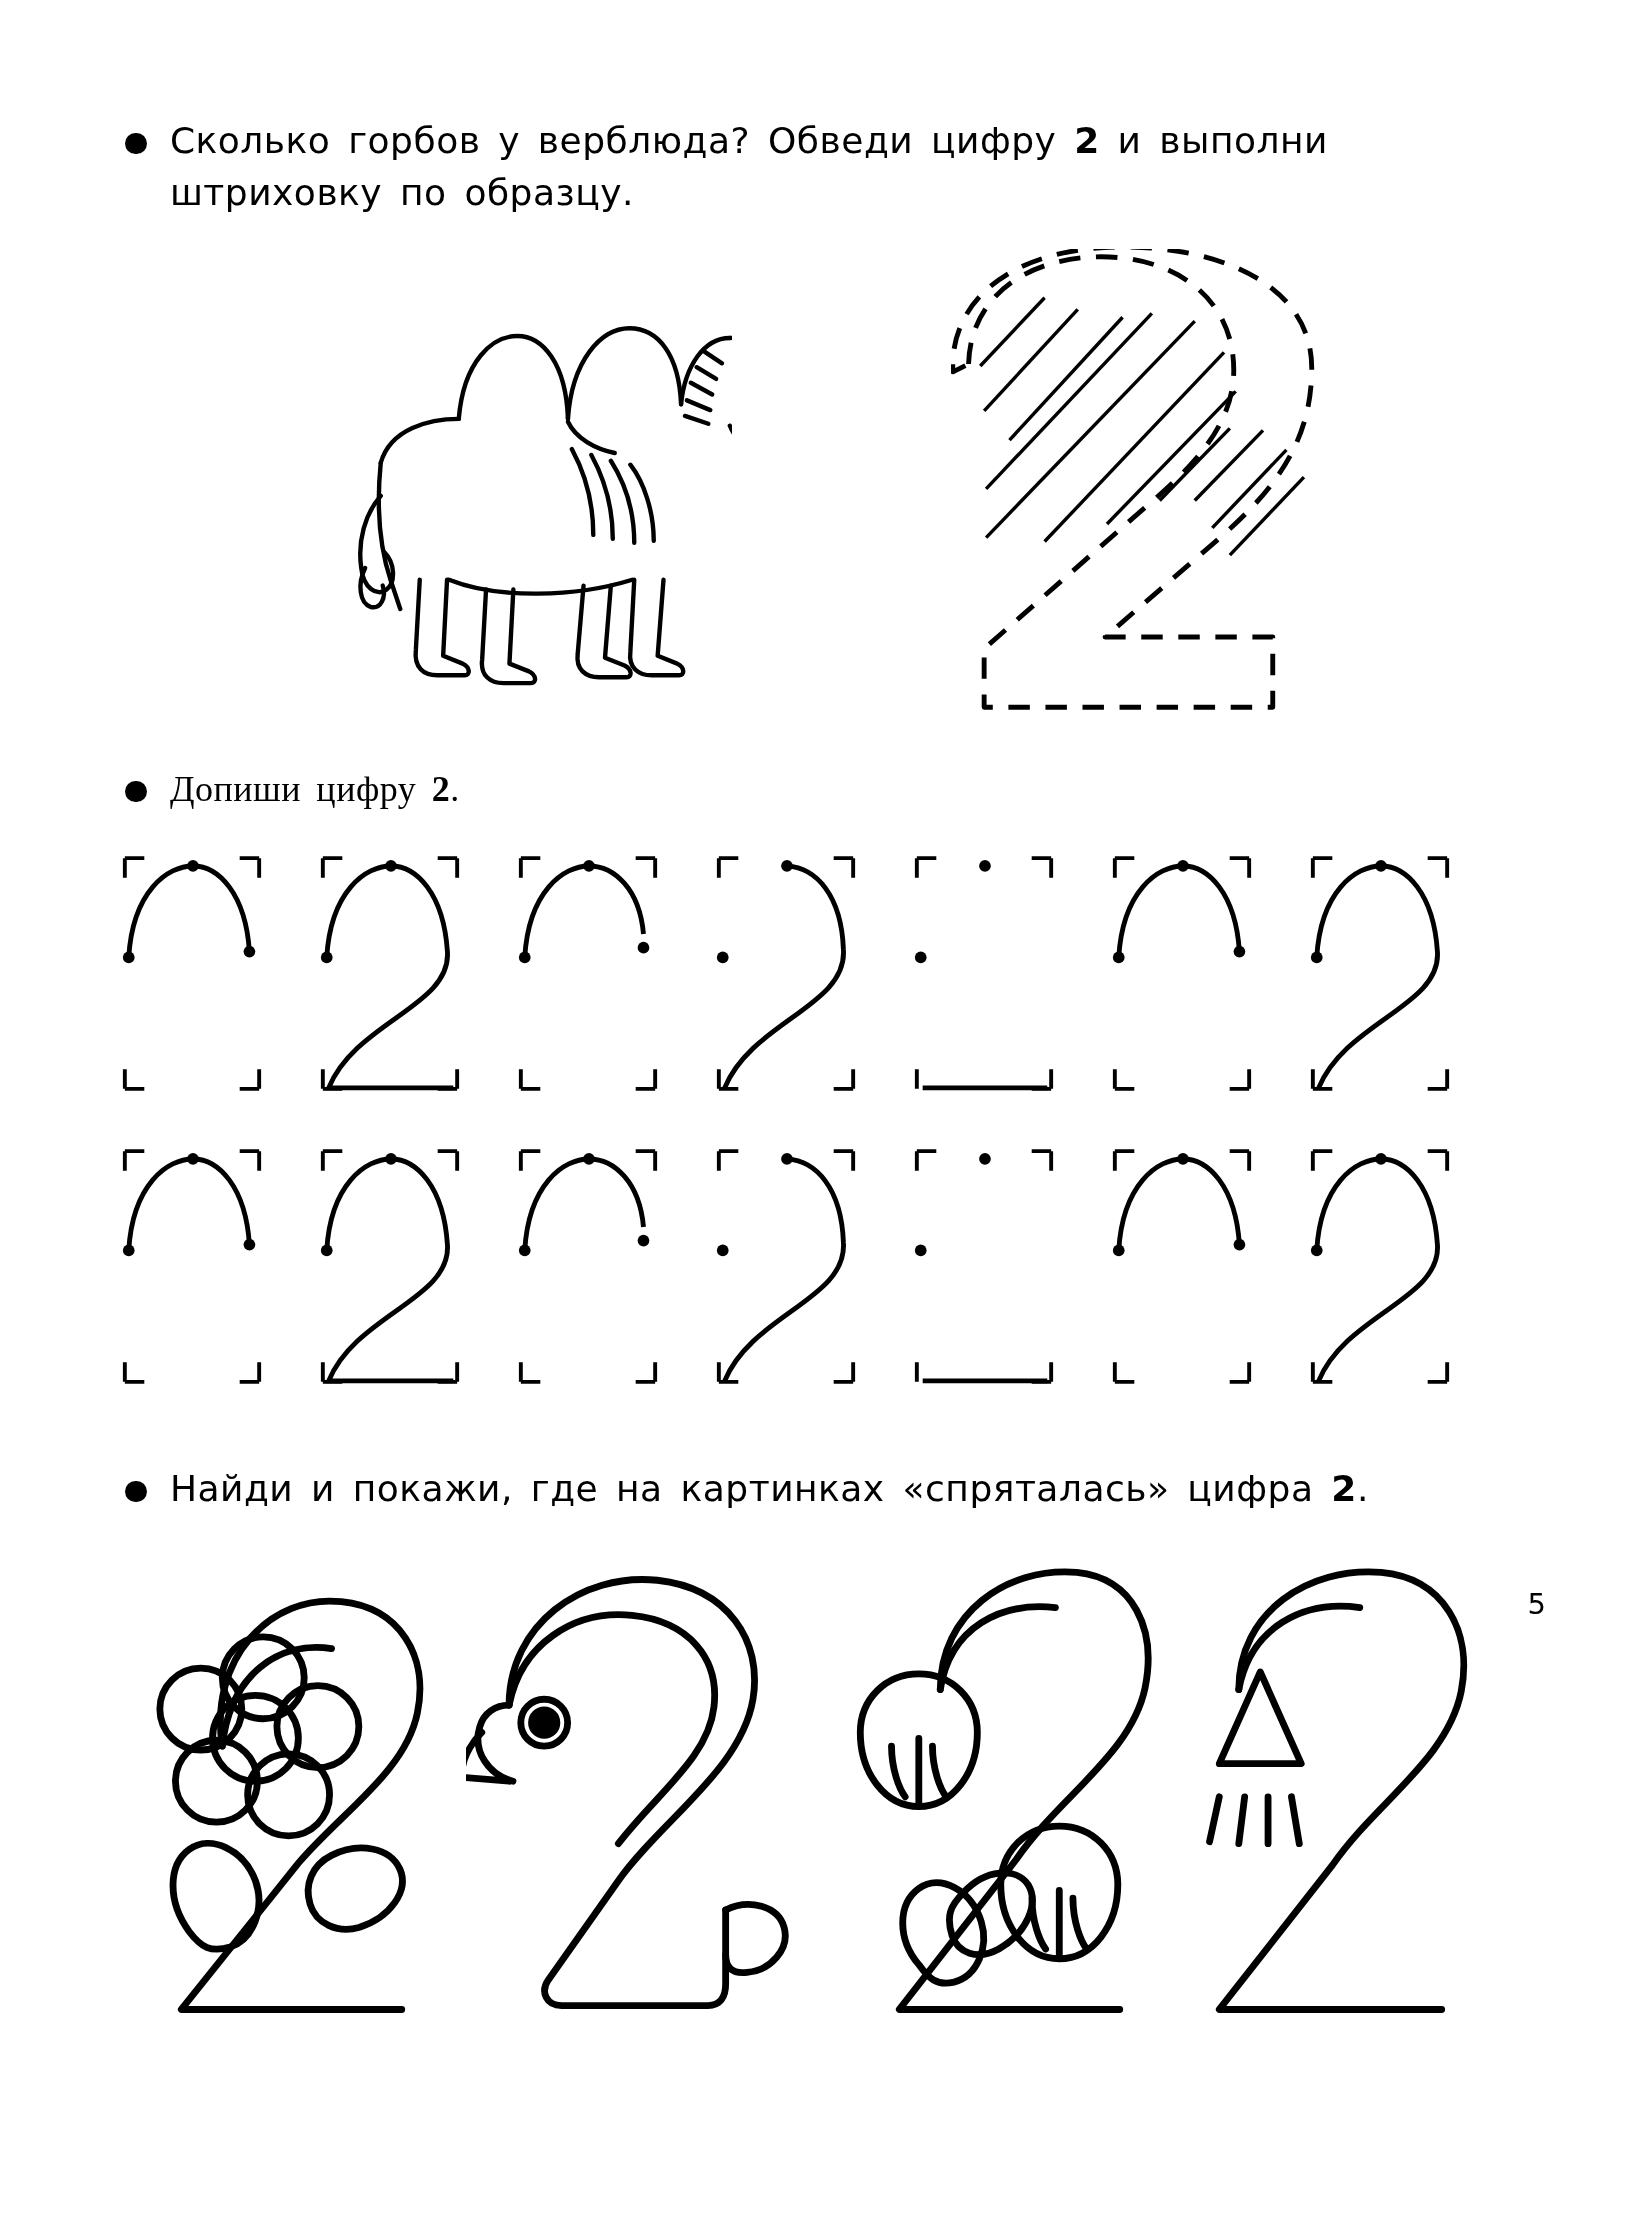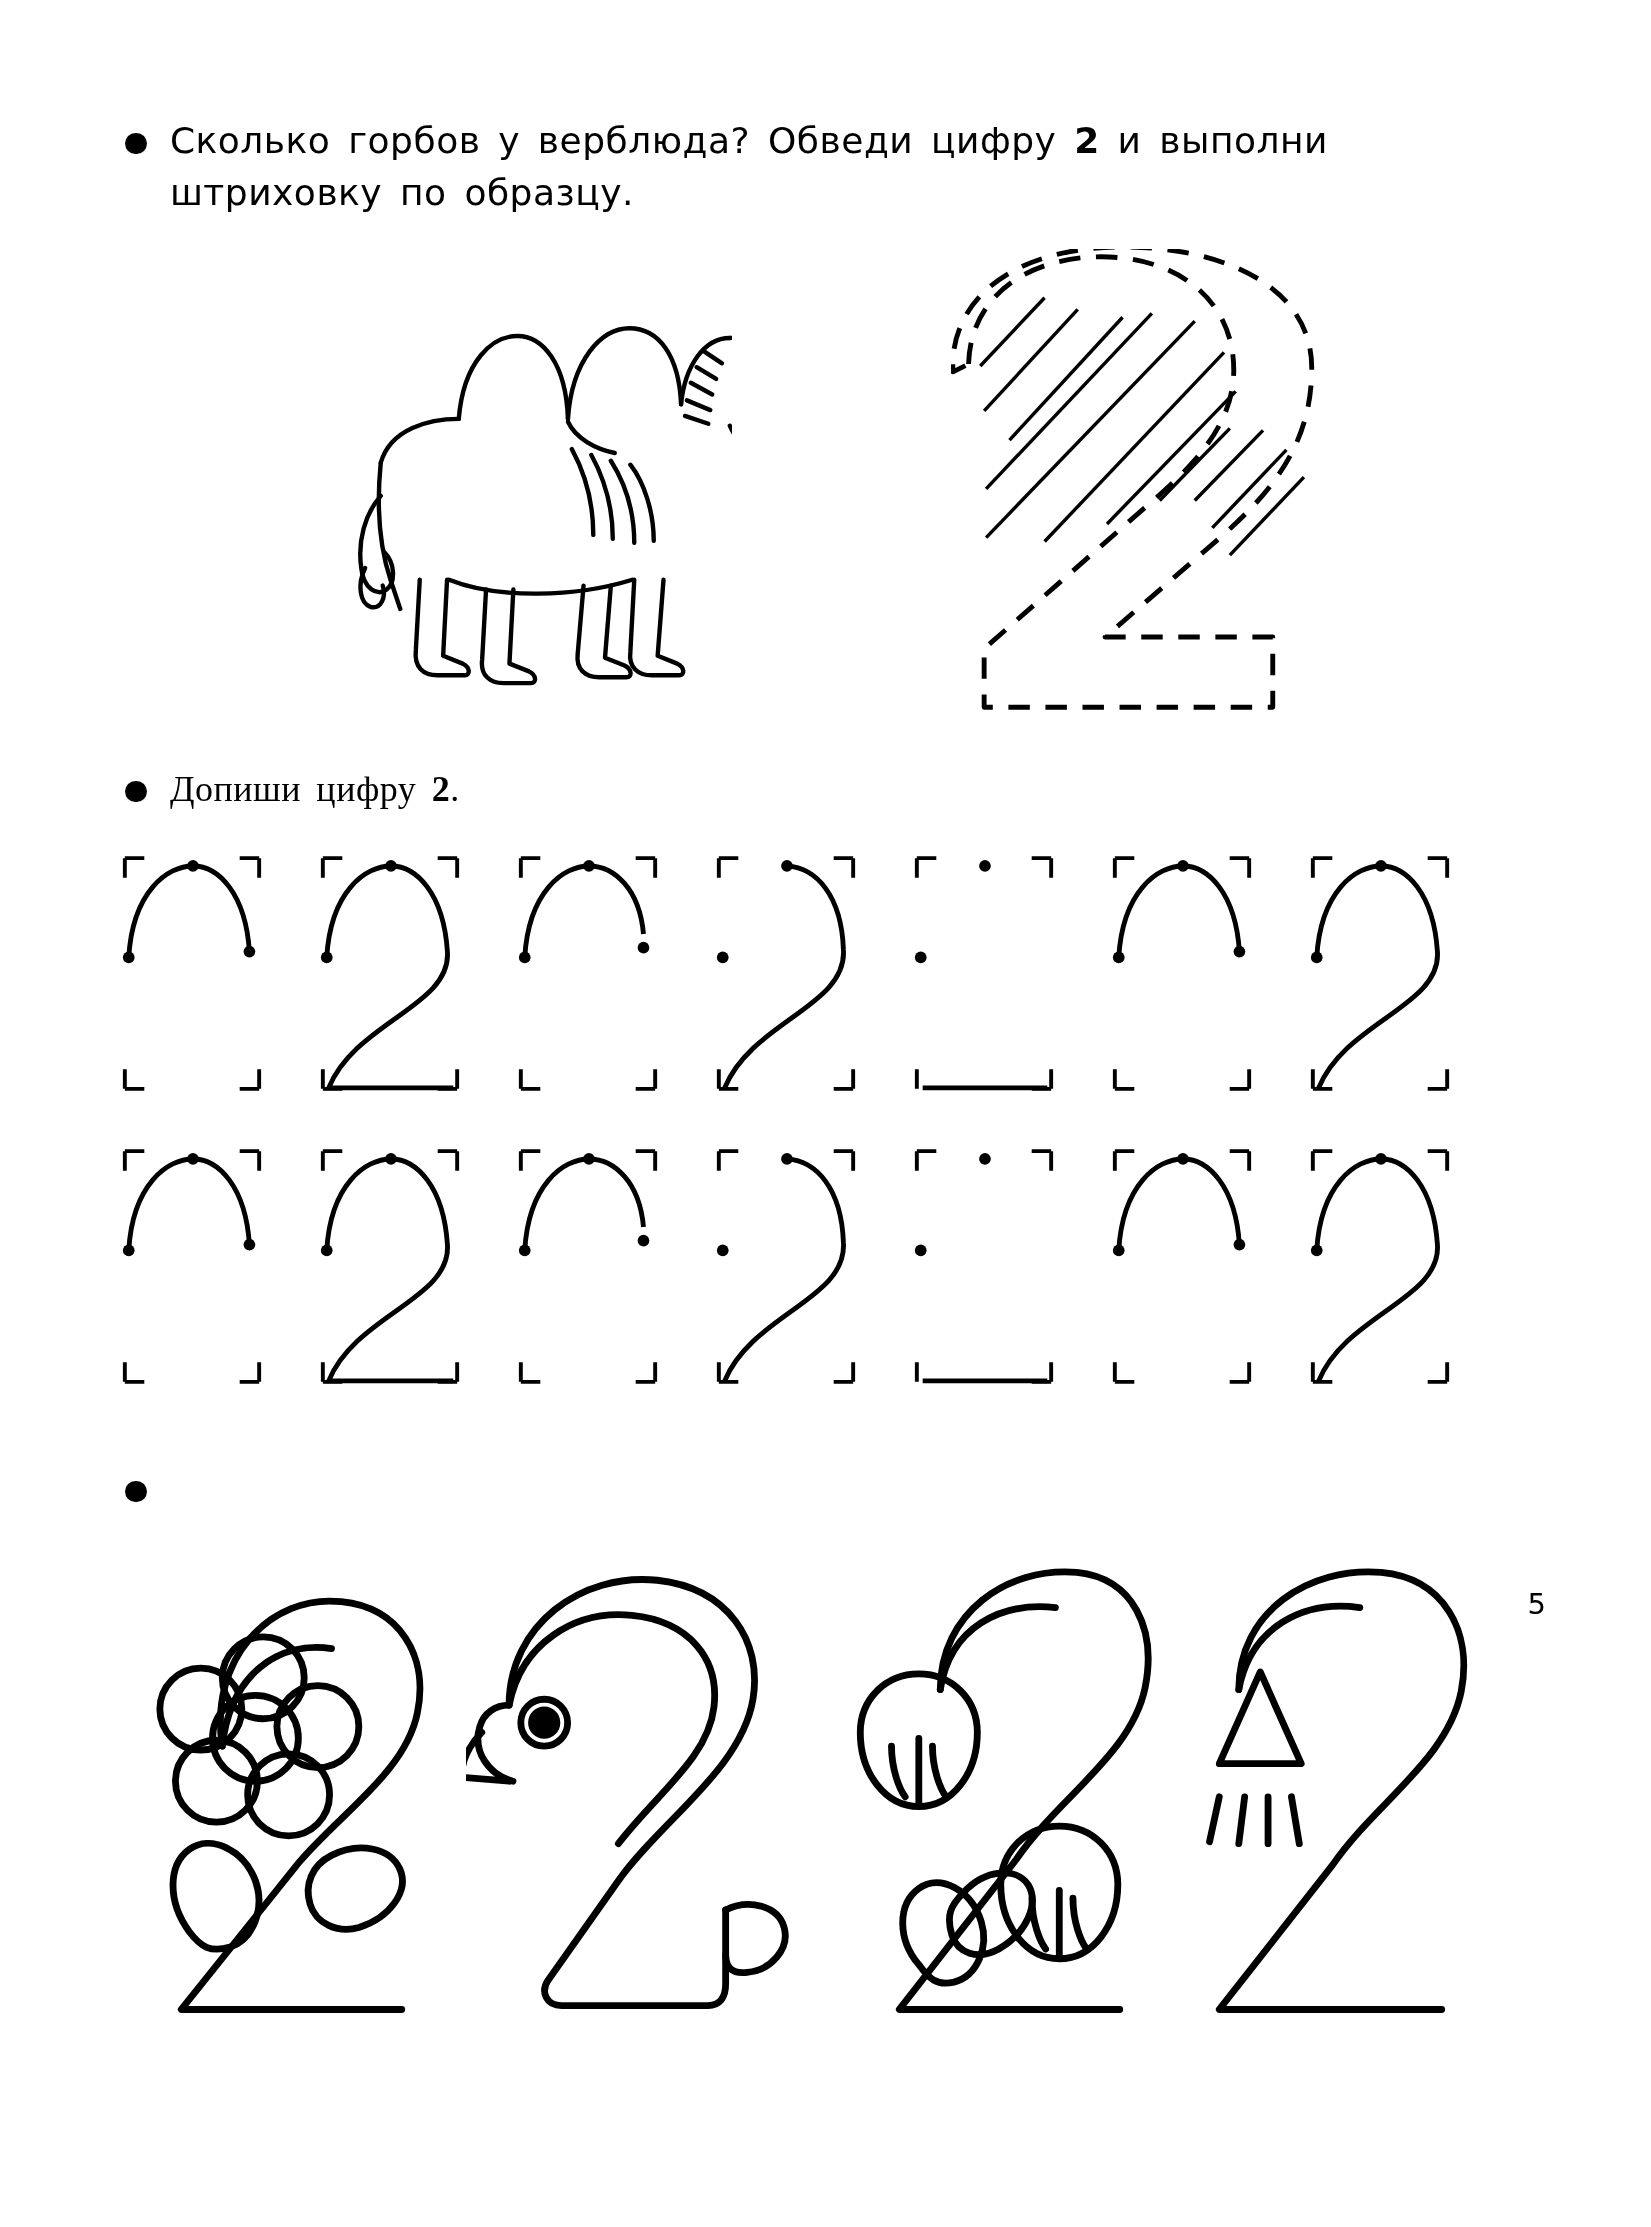--- a/index.html
+++ b/index.html
@@ -318,20 +318,23 @@
         </g>
         <circle cx="76" cy="16" r="6" fill="#000"></circle>
         <circle cx="10" cy="110" r="6" fill="#000"></circle>
       </svg>
     </div>
 
   </div>
 
   <div class="task" id="task3">
     <span class="bullet"></span>
+    <div class="task-text">
+      <span>Найди и покажи, где на картинках «спряталась» цифра </span><b>2</b><span>.</span>
+    </div>
   </div>
 
   <div id="pictures">
 
     <div class="pic">
       <svg width="332" height="517" viewBox="0 0 340 530" fill="none" stroke="#000" stroke-width="7" stroke-linejoin="round" stroke-linecap="round">
         <path d="M118 200 C104 110 168 44 240 52 C300 58 330 108 318 166 C306 226 240 268 196 320 L76 470 L302 470"></path>
         <path d="M118 200 C126 126 176 92 230 100"></path>
 
         <circle cx="160" cy="130" r="42"></circle>

